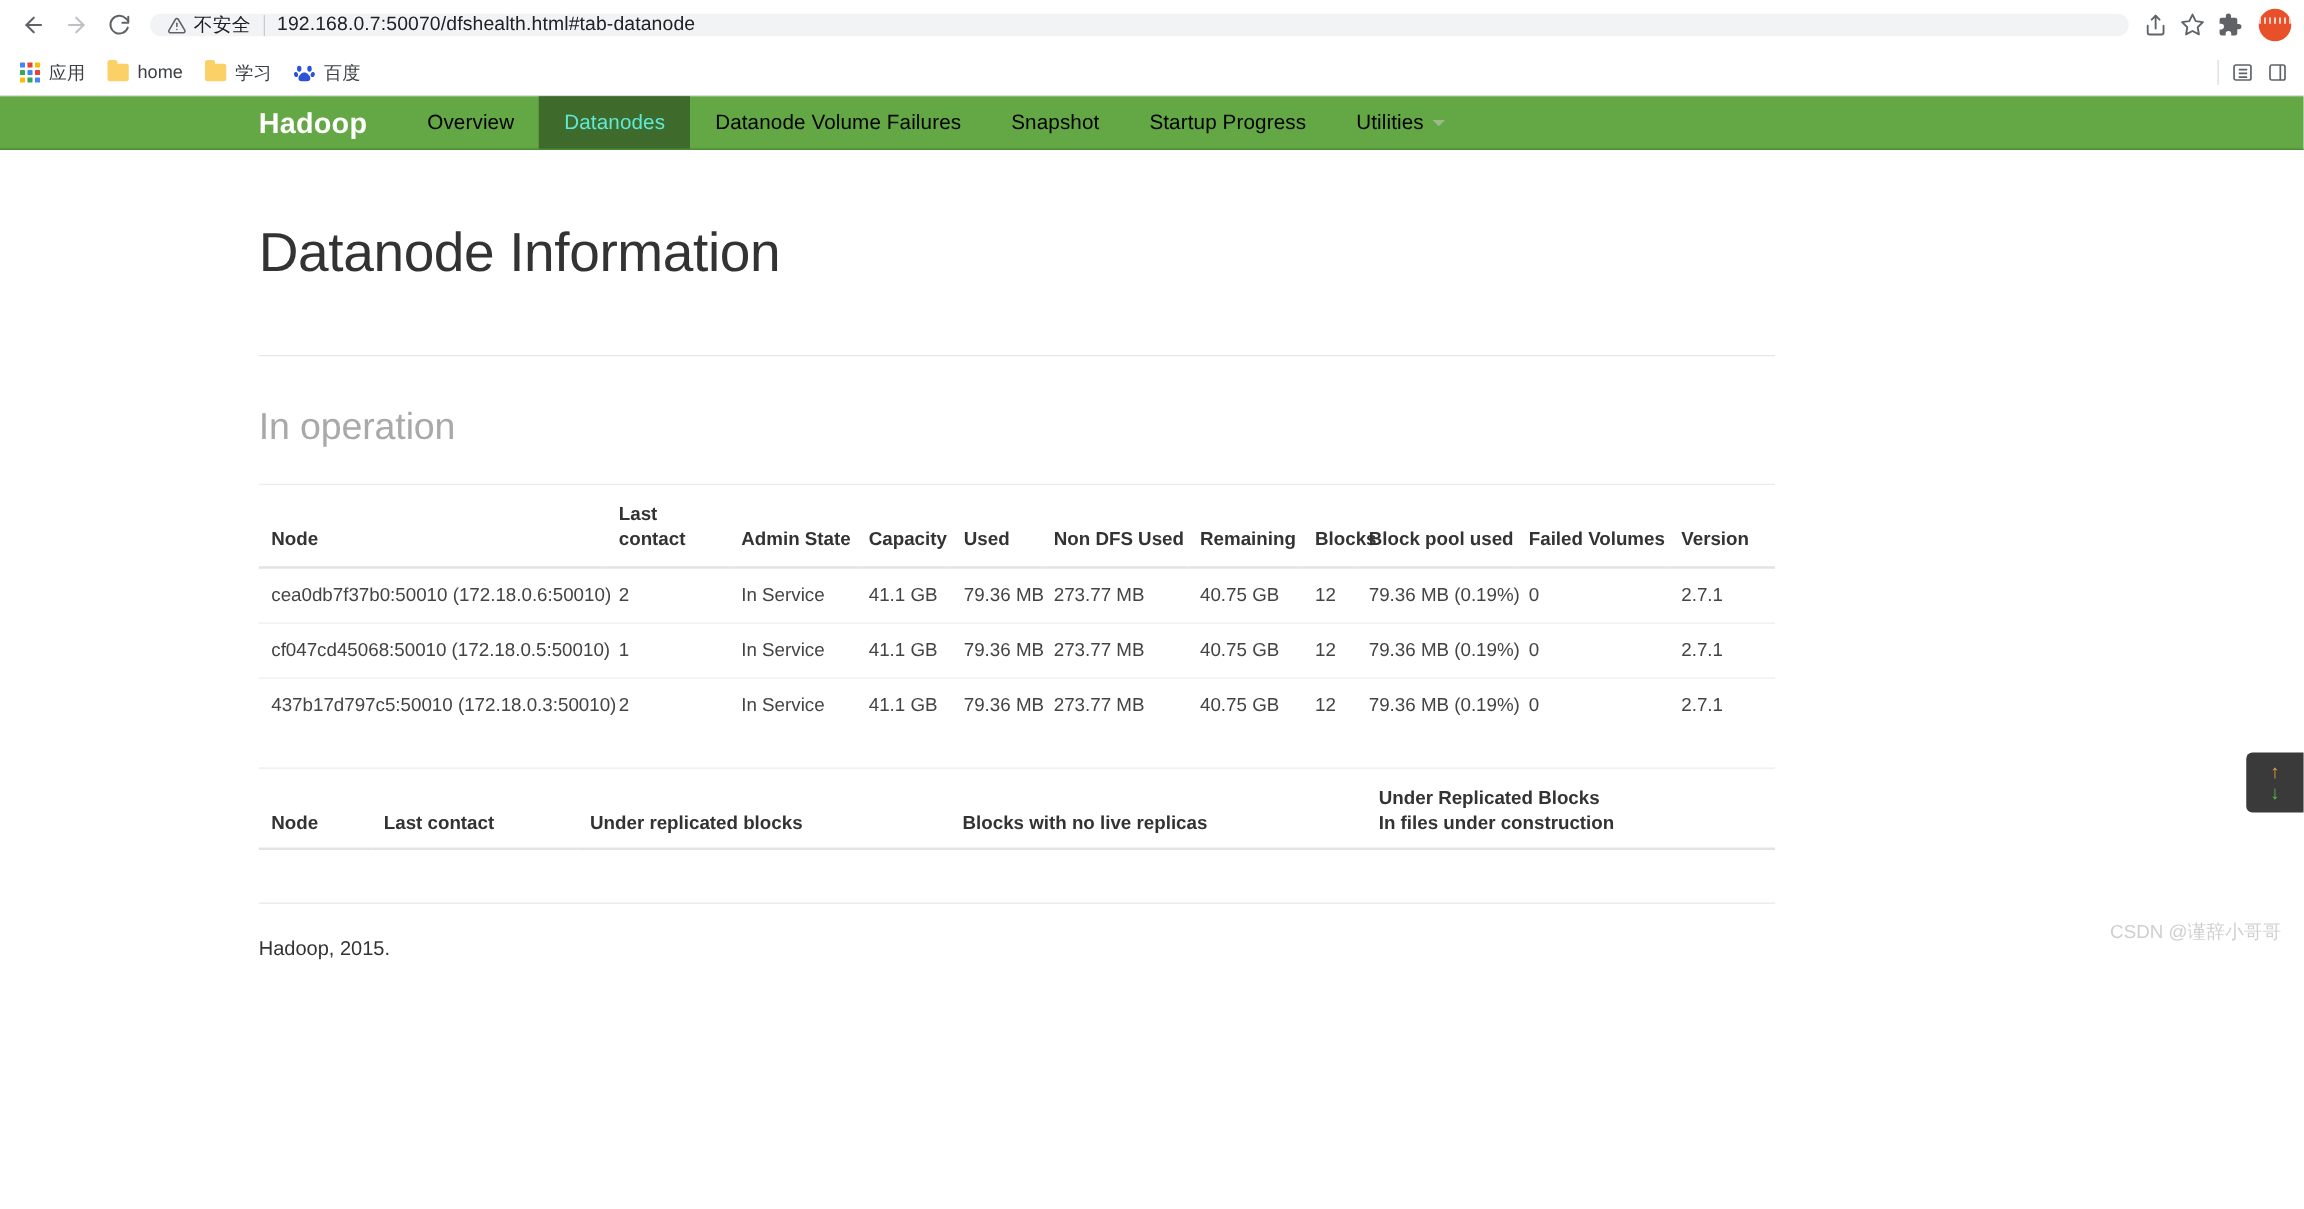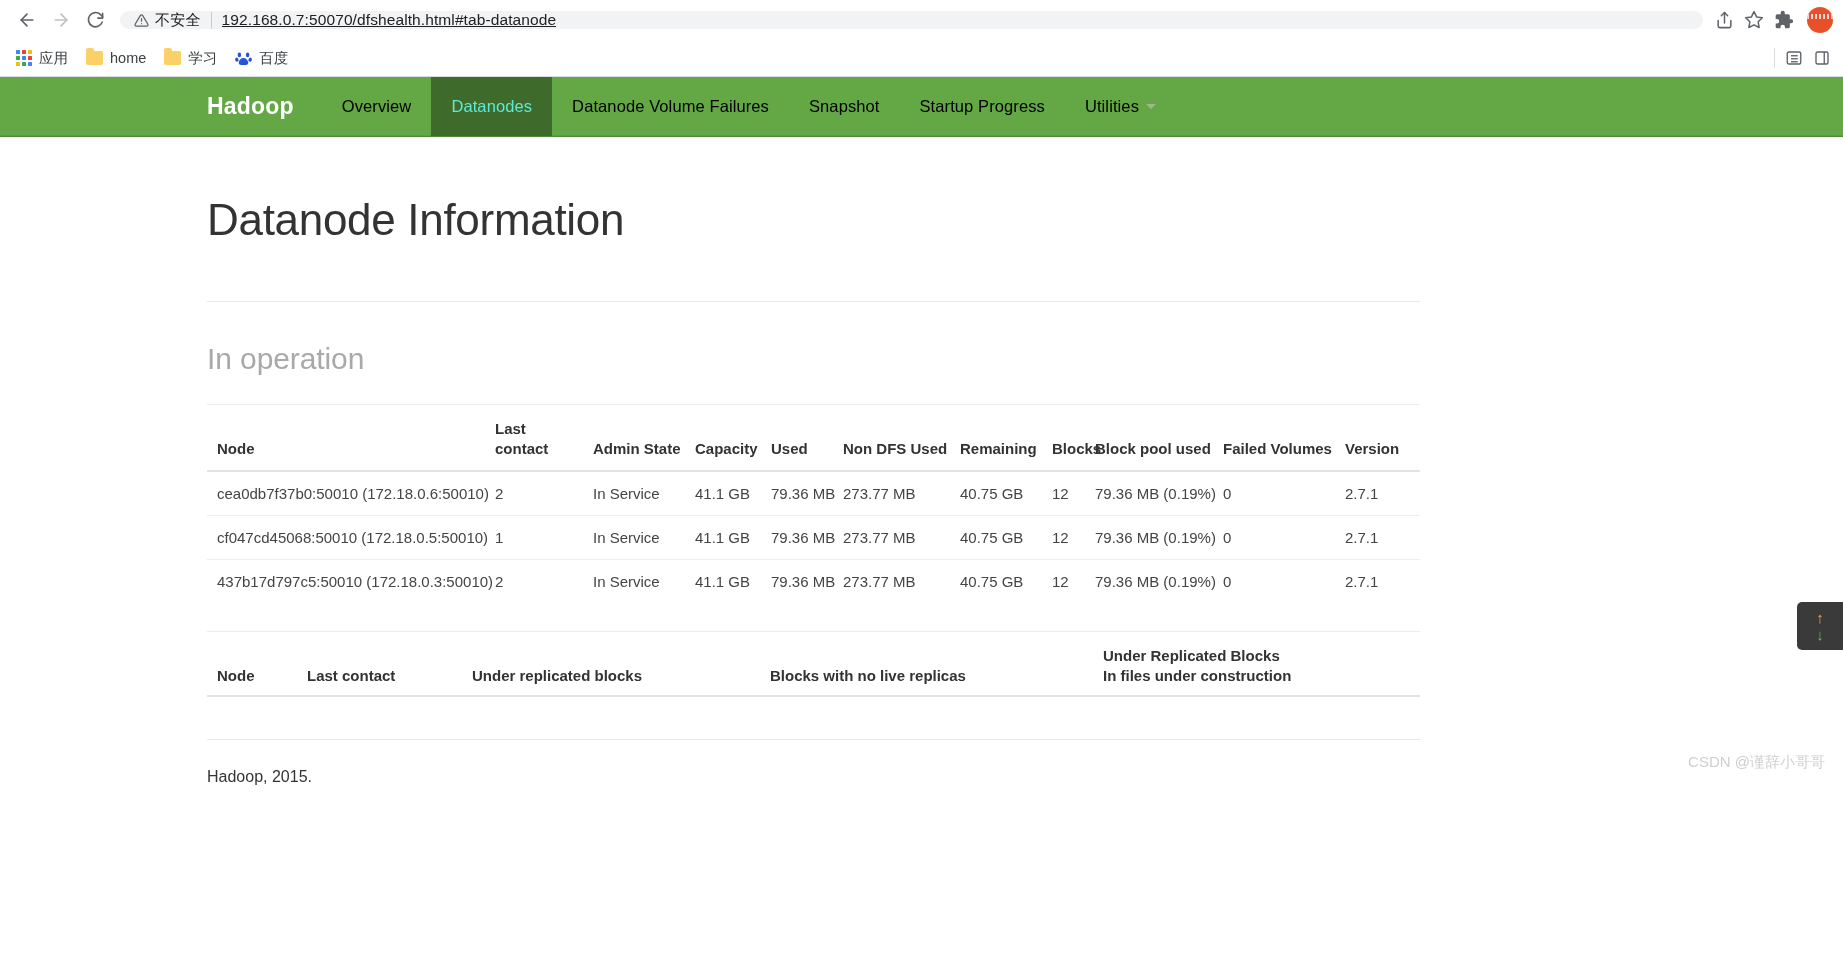--- a/index.html
+++ b/index.html
@@ -50,21 +50,20 @@
   }
   #omni-sep {
     width: 1px; height: 17px; background: #c7cace;
     margin: 0 10px;
     flex: 0 0 auto;
   }
   #omni-url {
     font-size: 15.5px; color: #202124; white-space: nowrap;
     overflow: hidden; text-overflow: ellipsis;
     letter-spacing: .1px;
-    text-decoration: underline;
   }
 
   .omni-action {
     width: 30px; height: 30px; flex: 0 0 auto;
     display: flex; align-items: center; justify-content: center;
     color: #5f6368;
   }
   .tb-right { display: flex; align-items: center; flex: 0 0 auto; }
   #profile-avatar {
     width: 26px; height: 26px; border-radius: 50%;
@@ -121,21 +120,21 @@
     position: relative;
   }
   #bm-bar-right { margin-left: auto; display:flex; align-items:center; gap: 10px; padding-right: 4px;}
   .bm-sep { width:1px; height:20px; background:#dadce0; }
   .bm-ricon { color:#5f6368; display:flex; }
 
   
   #page { width: 1843px; background: #ffffff; position: relative; }
 
   #navbar {
-    height: 60px;
+    height: 43px;
     background: #63a844;
     border-bottom: 1px solid #4f8c36;
     display: flex;
     align-items: stretch;
     padding-left: 207px;
     box-shadow: inset 0 -1px 0 rgba(0,0,0,.06);
   }
   #brand {
     display: flex; align-items: center;
     color: #ffffff;

